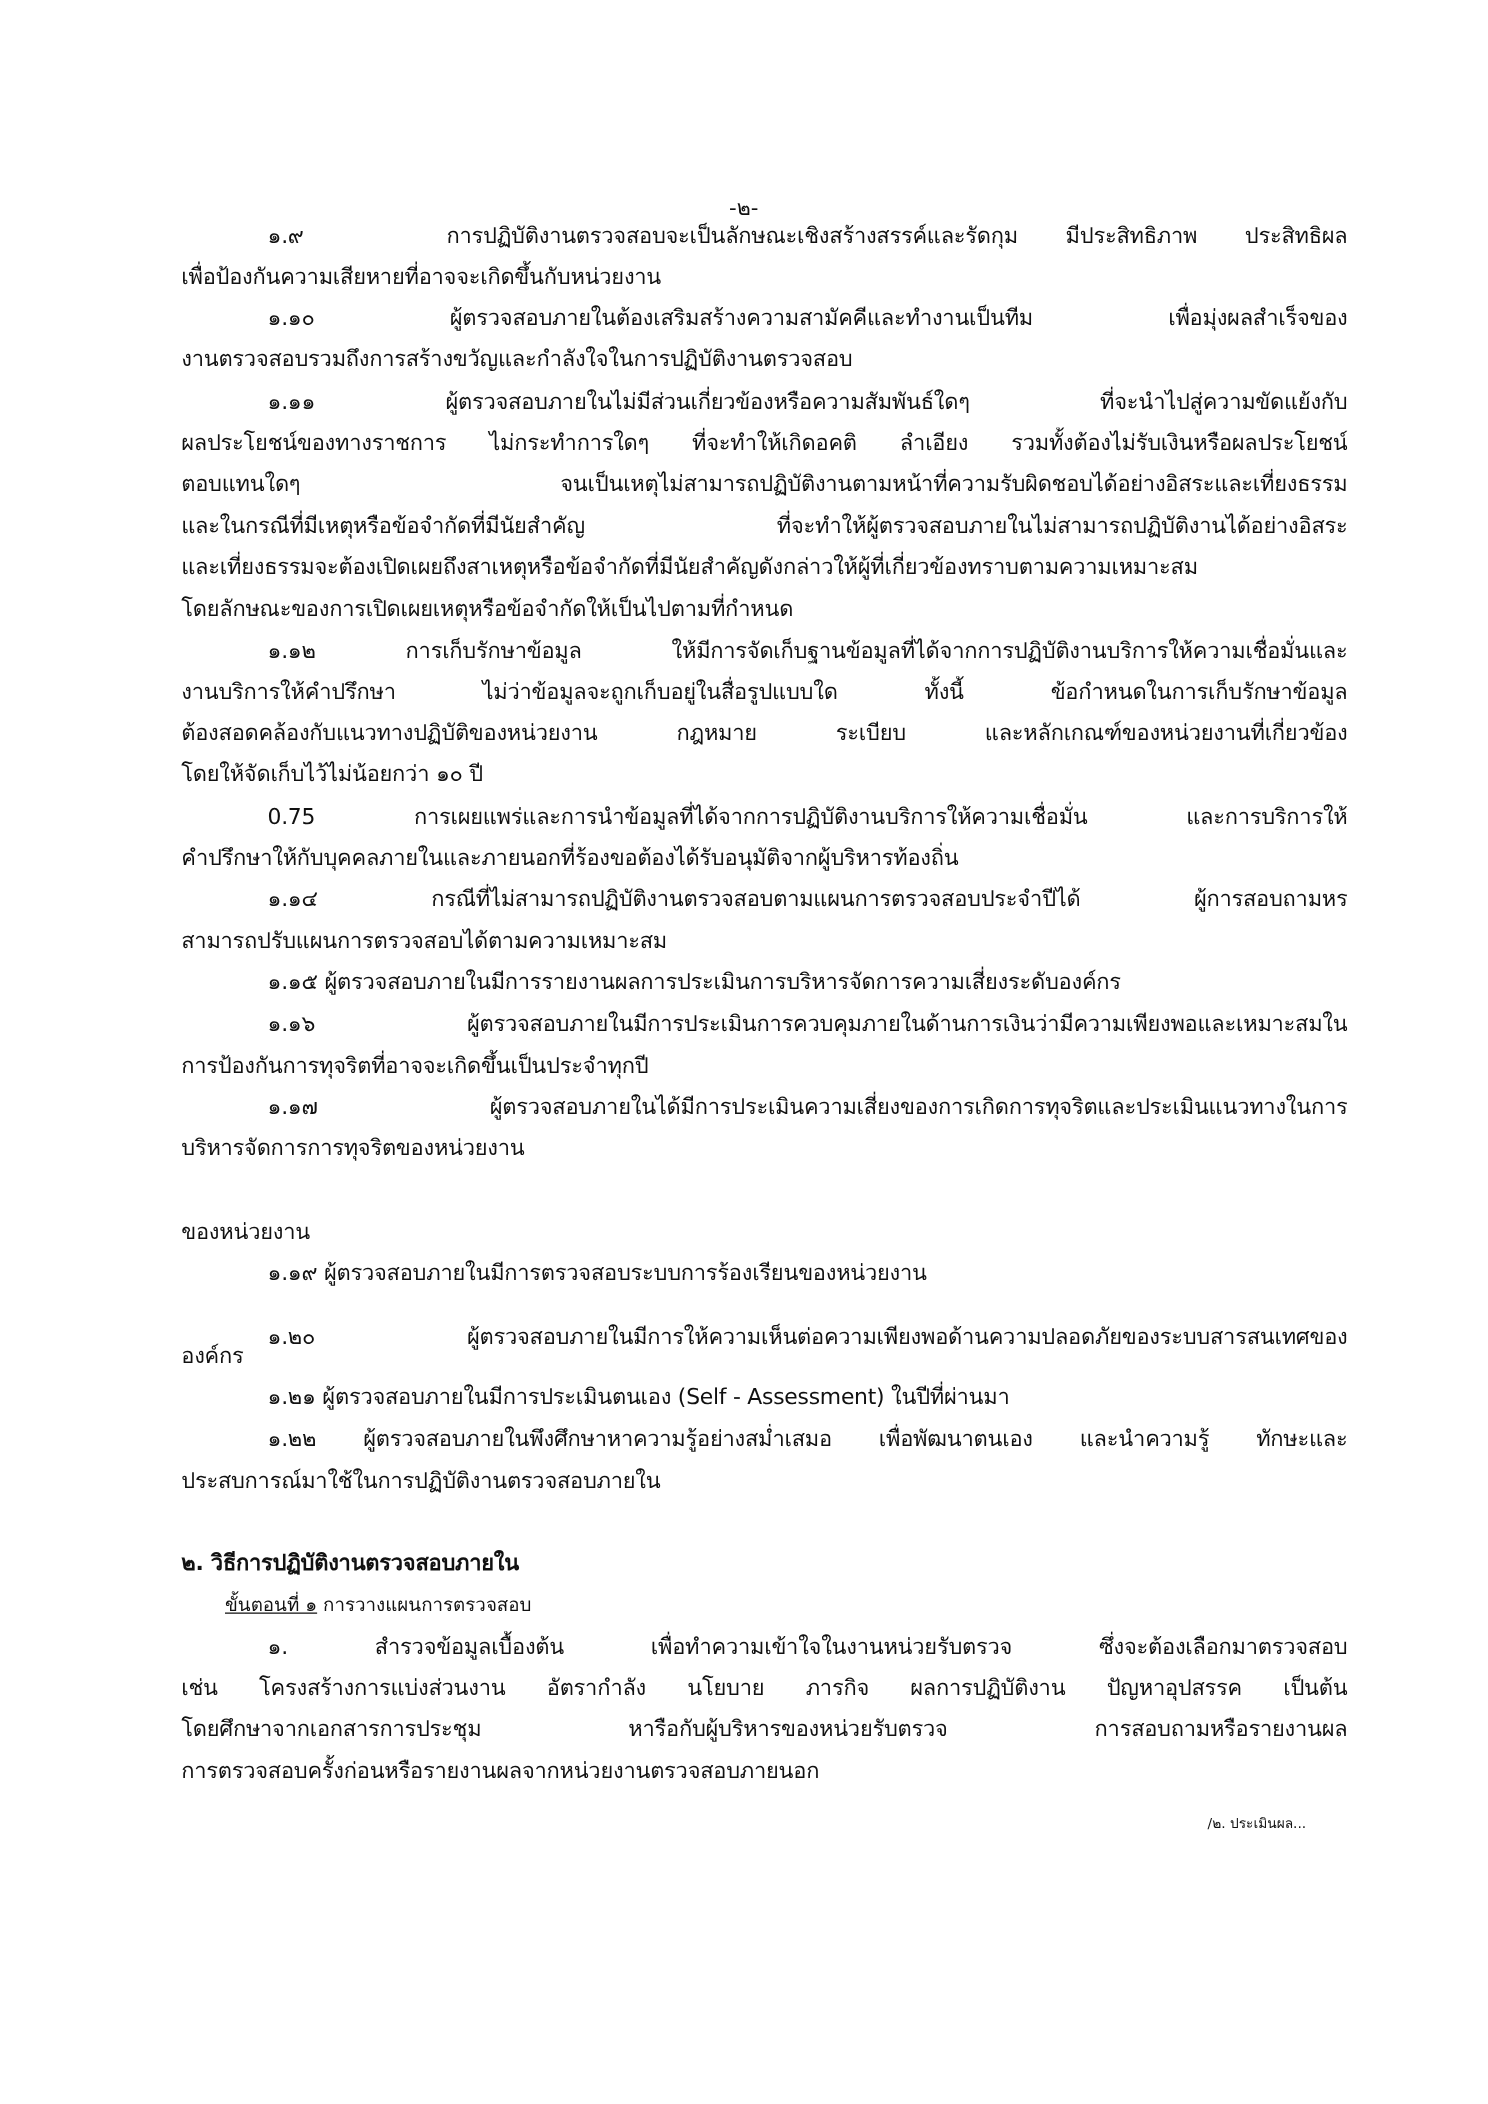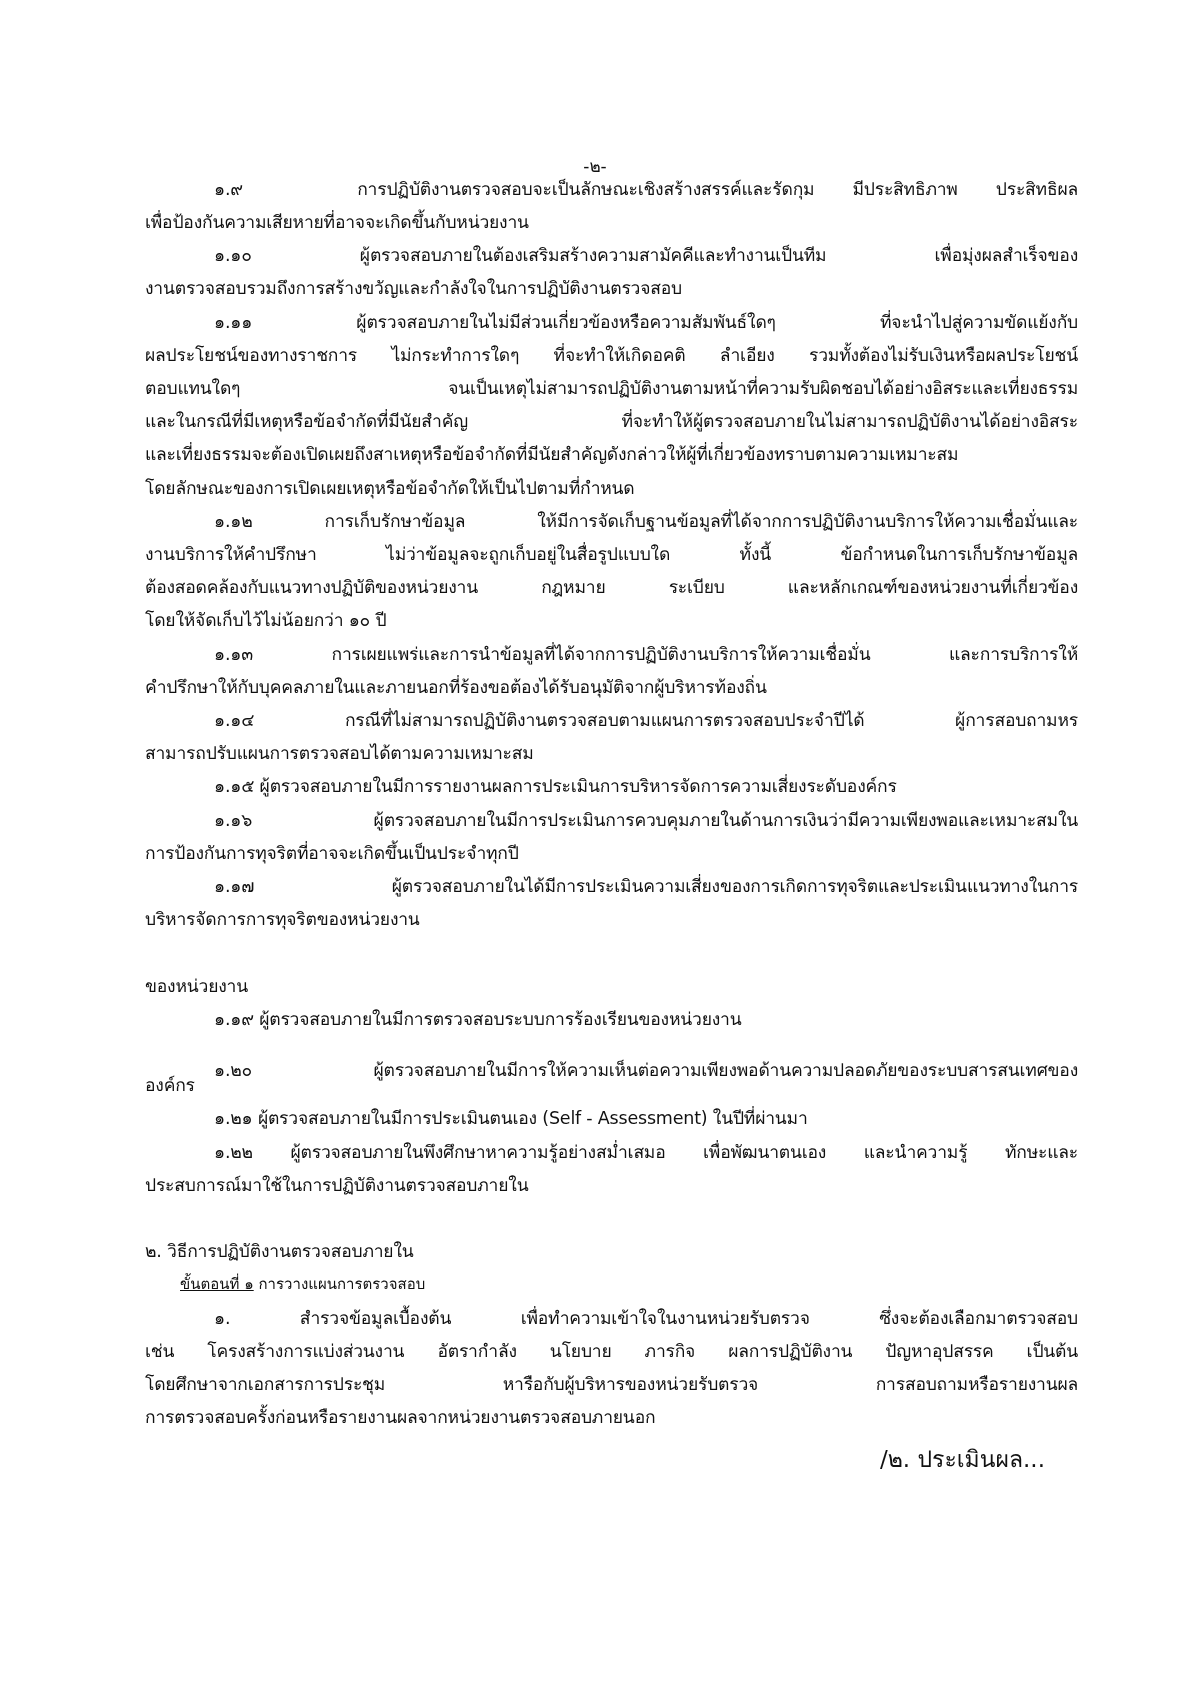--- a/index.html
+++ b/index.html
@@ -4,24 +4,24 @@
   <style>
     html, body { margin: 0; padding: 0; background: #ffffff; }
     body { width: 1190px; height: 1683px; position: relative; overflow: hidden;
            font-family: "DejaVu Sans", "Liberation Sans", sans-serif; color: #111; }
     .page { position: absolute; left: 0; top: 0; width: 1190px; height: 1683px; background: #fff; }
     .pnum { position: absolute; top: 152px; left: 0; width: 1190px; text-align: center; font-size: 17px; }
     .line { position: absolute; left: 145px; width: 933px; font-size: 17.5px; line-height: 26px;
             white-space: nowrap; letter-spacing: -0.2px; }
     .line.ind { left: 214px; width: 864px; }
     .line.just { text-align: justify; text-align-last: justify; white-space: normal; height: 26px; overflow: hidden; }
-    .bold { font-weight: normal; }
+    .bold { font-weight: bold; }
     .u { text-decoration: underline; }
     .sub { position: absolute; left: 180px; font-size: 15px; line-height: 26px; white-space: nowrap; font-weight: normal; }
-    .cont { position: absolute; right: 145px; font-size: 23px; line-height: 26px; white-space: nowrap; }
+    .cont { position: absolute; right: 145px; font-size: 11px; line-height: 26px; white-space: nowrap; }
   </style>
 </head>
 <body>
 
 <div class="page">
 
   <div class="pnum">-๒-</div>
 
   <div class="line ind just" style="top:176px"><span>๑.๙</span>&nbsp;&nbsp; <span>การปฏิบัติงานตรวจสอบจะเป็นลักษณะเชิงสร้างสรรค์และรัดกุม มีประสิทธิภาพ ประสิทธิผล</span></div>
   <div class="line" style="top:209px">เพื่อป้องกันความเสียหายที่อาจจะเกิดขึ้นกับหน่วยงาน</div>
@@ -34,21 +34,21 @@
   <div class="line just" style="top:375px">ตอบแทนใดๆ จนเป็นเหตุไม่สามารถปฏิบัติงานตามหน้าที่ความรับผิดชอบได้อย่างอิสระและเที่ยงธรรม</div>
   <div class="line just" style="top:408px">และในกรณีที่มีเหตุหรือข้อจำกัดที่มีนัยสำคัญ ที่จะทำให้ผู้ตรวจสอบภายในไม่สามารถปฏิบัติงานได้อย่างอิสระ</div>
   <div class="line just" style="top:441px">และเที่ยงธรรมจะต้องเปิดเผยถึงสาเหตุหรือข้อจำกัดที่มีนัยสำคัญดังกล่าวให้ผู้ที่เกี่ยวข้องทราบตามความเหมาะสม</div>
   <div class="line" style="top:475px">โดยลักษณะของการเปิดเผยเหตุหรือข้อจำกัดให้เป็นไปตามที่กำหนด</div>
 
   <div class="line ind just" style="top:508px"><span>๑.๑๒</span> <span>การเก็บรักษาข้อมูล ให้มีการจัดเก็บฐานข้อมูลที่ได้จากการปฏิบัติงานบริการให้ความเชื่อมั่นและ</span></div>
   <div class="line just" style="top:541px">งานบริการให้คำปรึกษา ไม่ว่าข้อมูลจะถูกเก็บอยู่ในสื่อรูปแบบใด ทั้งนี้ ข้อกำหนดในการเก็บรักษาข้อมูล</div>
   <div class="line just" style="top:574px">ต้องสอดคล้องกับแนวทางปฏิบัติของหน่วยงาน กฎหมาย ระเบียบ และหลักเกณฑ์ของหน่วยงานที่เกี่ยวข้อง</div>
   <div class="line" style="top:607px">โดยให้จัดเก็บไว้ไม่น้อยกว่า ๑๐ ปี</div>
 
-  <div class="line ind just" style="top:641px"><span>๑.๑๓</span> <span>การเผยแพร่และการนำข้อมูลที่ได้จากการปฏิบัติงานบริการให้ความเชื่อมั่น และการบริการให้</span></div>
+  <div class="line ind just" style="top:641px"><span>0.75</span> <span>การเผยแพร่และการนำข้อมูลที่ได้จากการปฏิบัติงานบริการให้ความเชื่อมั่น และการบริการให้</span></div>
   <div class="line" style="top:674px">คำปรึกษาให้กับบุคคลภายในและภายนอกที่ร้องขอต้องได้รับอนุมัติจากผู้บริหารท้องถิ่น</div>
 
   <div class="line ind just" style="top:707px"><span>๑.๑๔</span> <span>กรณีที่ไม่สามารถปฏิบัติงานตรวจสอบตามแผนการตรวจสอบประจำปีได้ ผู้การสอบถามหร</span></div>
   <div class="line" style="top:740px">สามารถปรับแผนการตรวจสอบได้ตามความเหมาะสม</div>
 
   <div class="line ind" style="top:773px"><span>๑.๑๕</span> <span>ผู้ตรวจสอบภายในมีการรายงานผลการประเมินการบริหารจัดการความเสี่ยงระดับองค์กร</span></div>
 
   <div class="line ind just" style="top:807px"><span>๑.๑๖</span> <span>ผู้ตรวจสอบภายในมีการประเมินการควบคุมภายในด้านการเงินว่ามีความเพียงพอและเหมาะสมใน</span></div>
   <div class="line" style="top:840px">การป้องกันการทุจริตที่อาจจะเกิดขึ้นเป็นประจำทุกปี</div>
 

